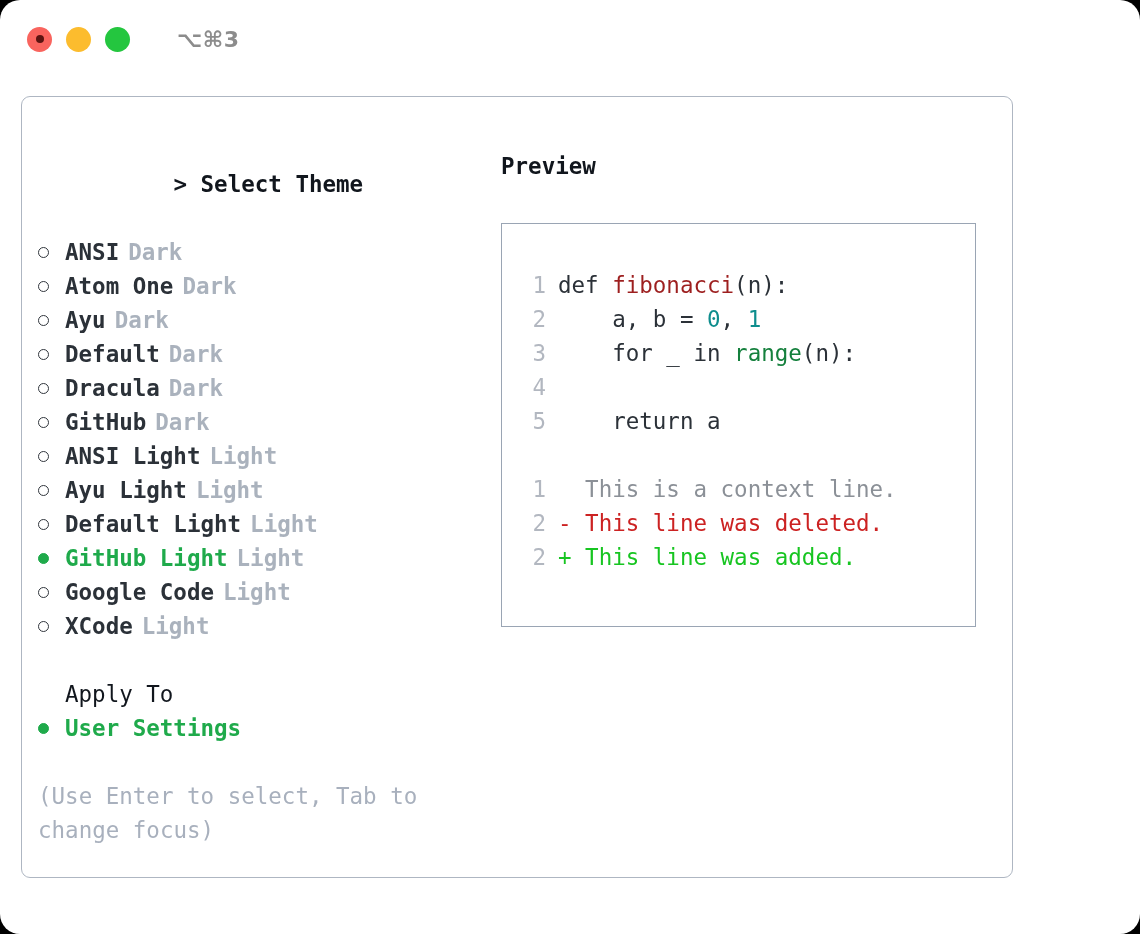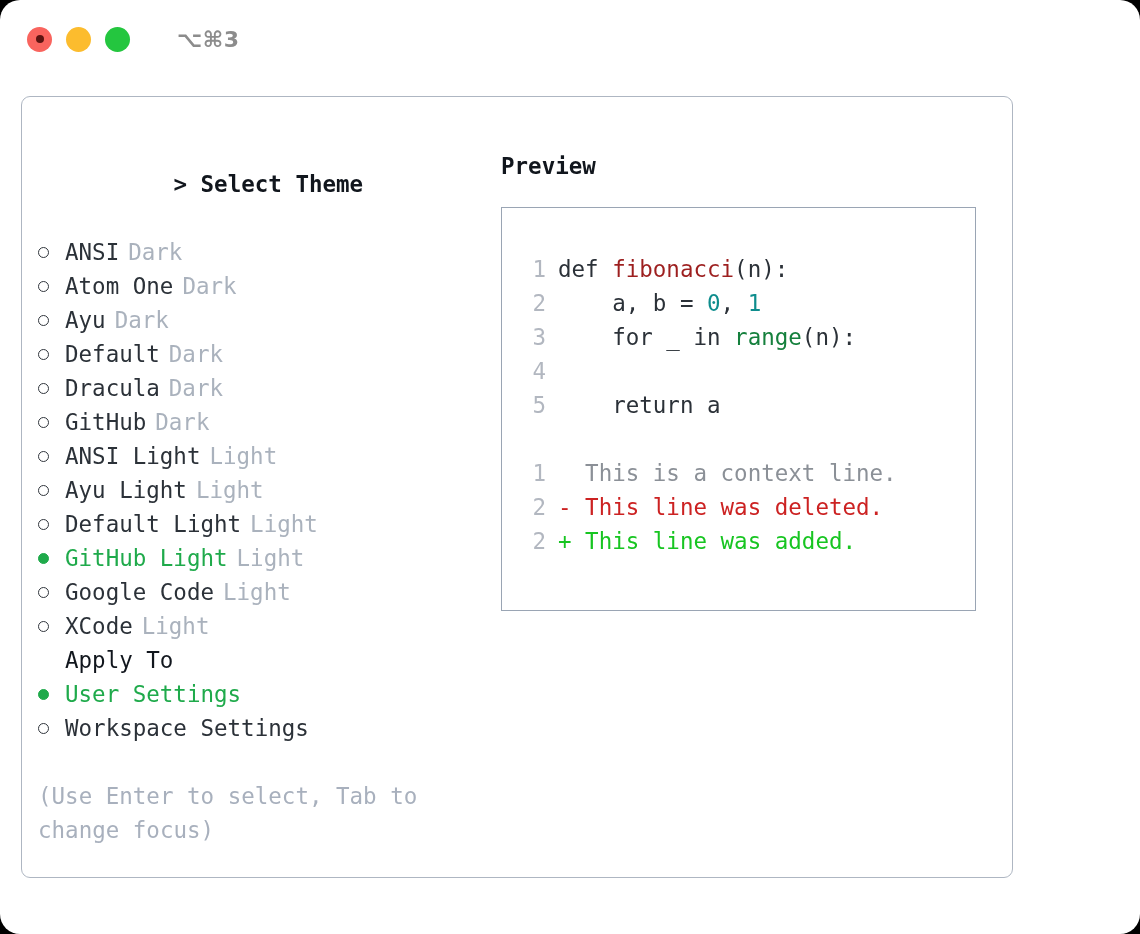--- a/index.html
+++ b/index.html
@@ -115,20 +115,21 @@
 
   .opt-list { margin: 0; padding: 0; }
 
   .opt-row {
     display: flex;
     align-items: flex-start;
     line-height: 34px;
     height: 34px;
     font-size: 22.5px;
     white-space: pre;
+    font-weight: bold;
   }
   .bullet-cell {
     width: 27px;
     flex: 0 0 27px;
     position: relative;
     height: 34px;
   }
   .bullet {
     position: absolute;
     left: 0;
@@ -147,21 +148,21 @@
     border: 1.6px solid #1faa4b;
   }
   .opt-name { color: #2b3138; }
   .opt-row.selected .opt-name { color: #1faa4b; }
   .opt-variant {
     color: #aab2bd;
     margin-left: 9px;
   }
 
   
-  .applyto-block { }
+  .applyto-block { margin-top: 34px; }
   .applyto-title {
     font-size: 22.5px;
     color: #11161d;
     line-height: 34px;
     height: 34px;
     padding-left: 27px;
     white-space: pre;
   }
 
   
@@ -180,21 +181,21 @@
     position: absolute;
     left: 479px;
     top: 52px;
     width: 490px;
   }
   .preview-label {
     font-size: 22.5px;
     font-weight: bold;
     color: #11161d;
     line-height: 34px;
-    margin-bottom: 24px;
+    margin-bottom: 40px;
     white-space: pre;
   }
   .preview-box {
     width: 475px;
     height: 404px;
     border: 1.5px solid #9aa5b4;
     box-sizing: border-box;
     background: #ffffff;
     padding: 44px 0 0 14px;
   }
@@ -262,21 +263,20 @@
             <div class="opt-row"><span class="bullet-cell"><span class="bullet hollow"></span></span><span class="opt-name">Default Light</span><span class="opt-variant">Light</span></div>
             <div class="opt-row selected"><span class="bullet-cell"><span class="bullet filled"></span></span><span class="opt-name">GitHub Light</span><span class="opt-variant">Light</span></div>
             <div class="opt-row"><span class="bullet-cell"><span class="bullet hollow"></span></span><span class="opt-name">Google Code</span><span class="opt-variant">Light</span></div>
             <div class="opt-row"><span class="bullet-cell"><span class="bullet hollow"></span></span><span class="opt-name">XCode</span><span class="opt-variant">Light</span></div>
           </div>
 
         <div class="applyto-block">
           <div class="applyto-title">Apply To</div>
           <div class="opt-list" id="apply-list">
               <div class="opt-row selected"><span class="bullet-cell"><span class="bullet filled"></span></span><span class="opt-name">User Settings</span></div>
-              <div class="opt-row"><span class="bullet-cell"><span class="bullet hollow"></span></span><span class="opt-name">Workspace Settings</span></div>
             </div>
         </div>
 
         <div class="hint">(Use Enter to select, Tab to change focus)</div>
       </div>
 
       <div class="right-col">
         <div class="preview-label">Preview</div>
         <div class="preview-box">
           <div id="code-block">

